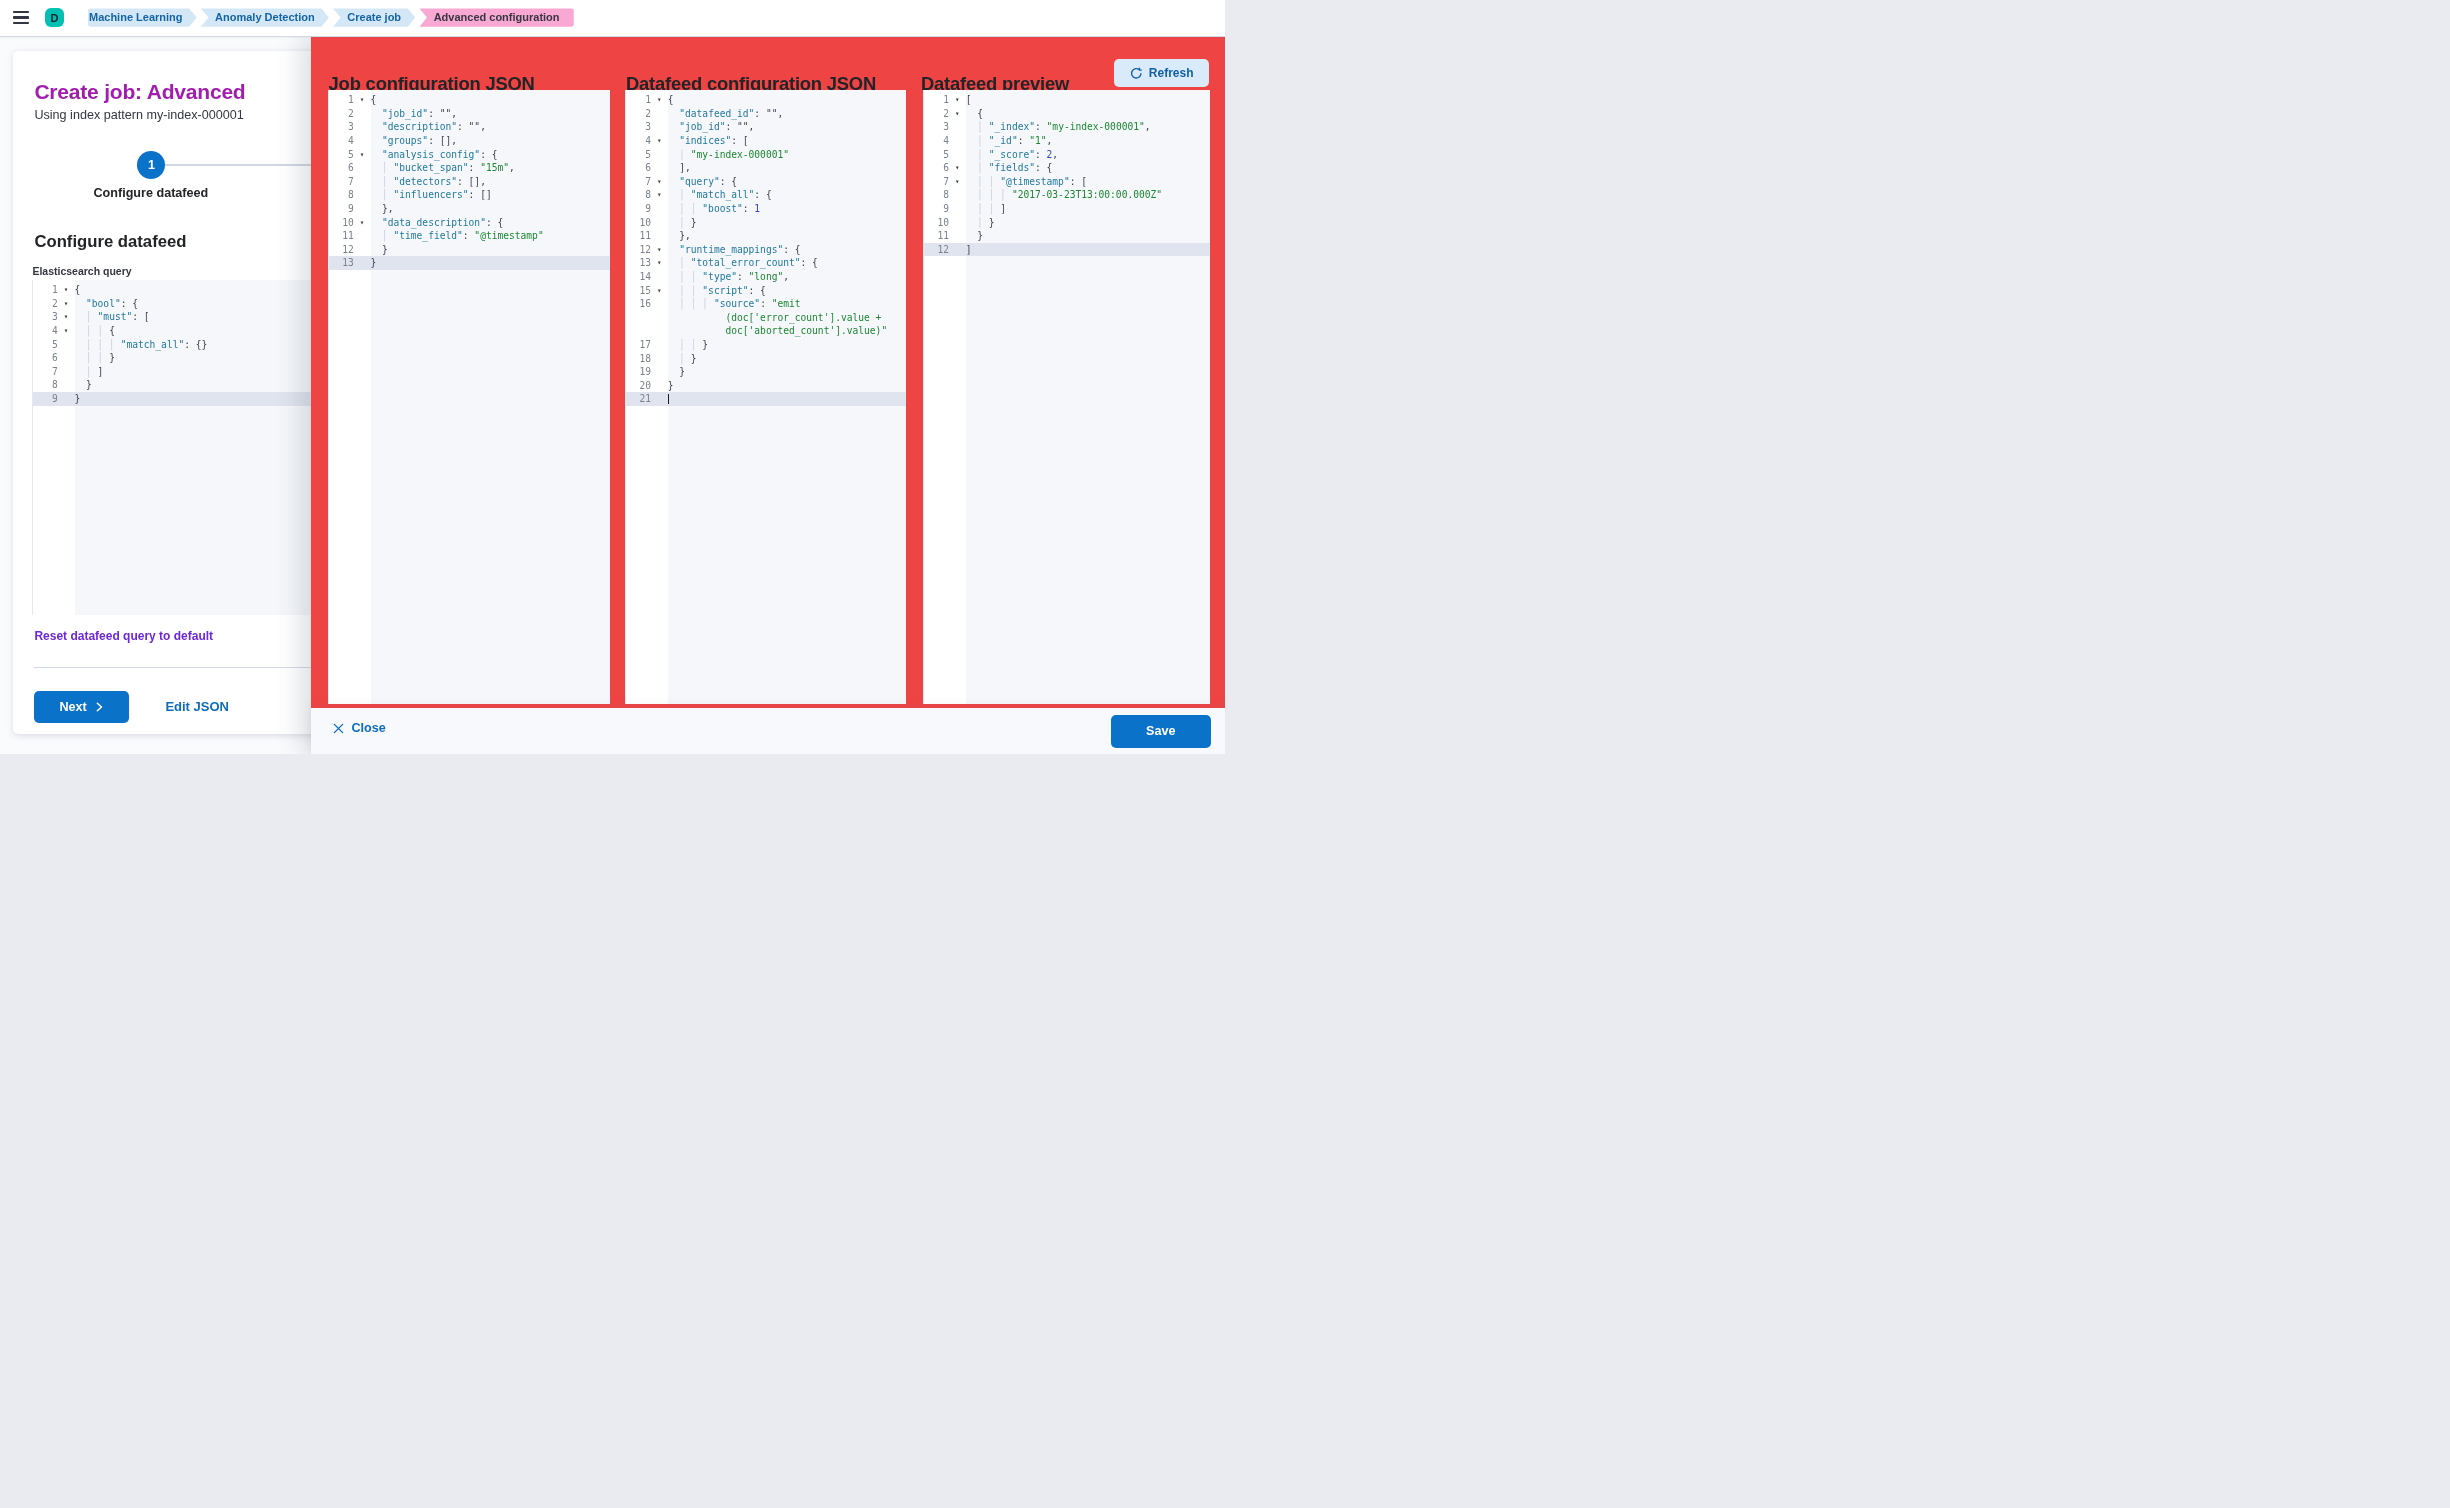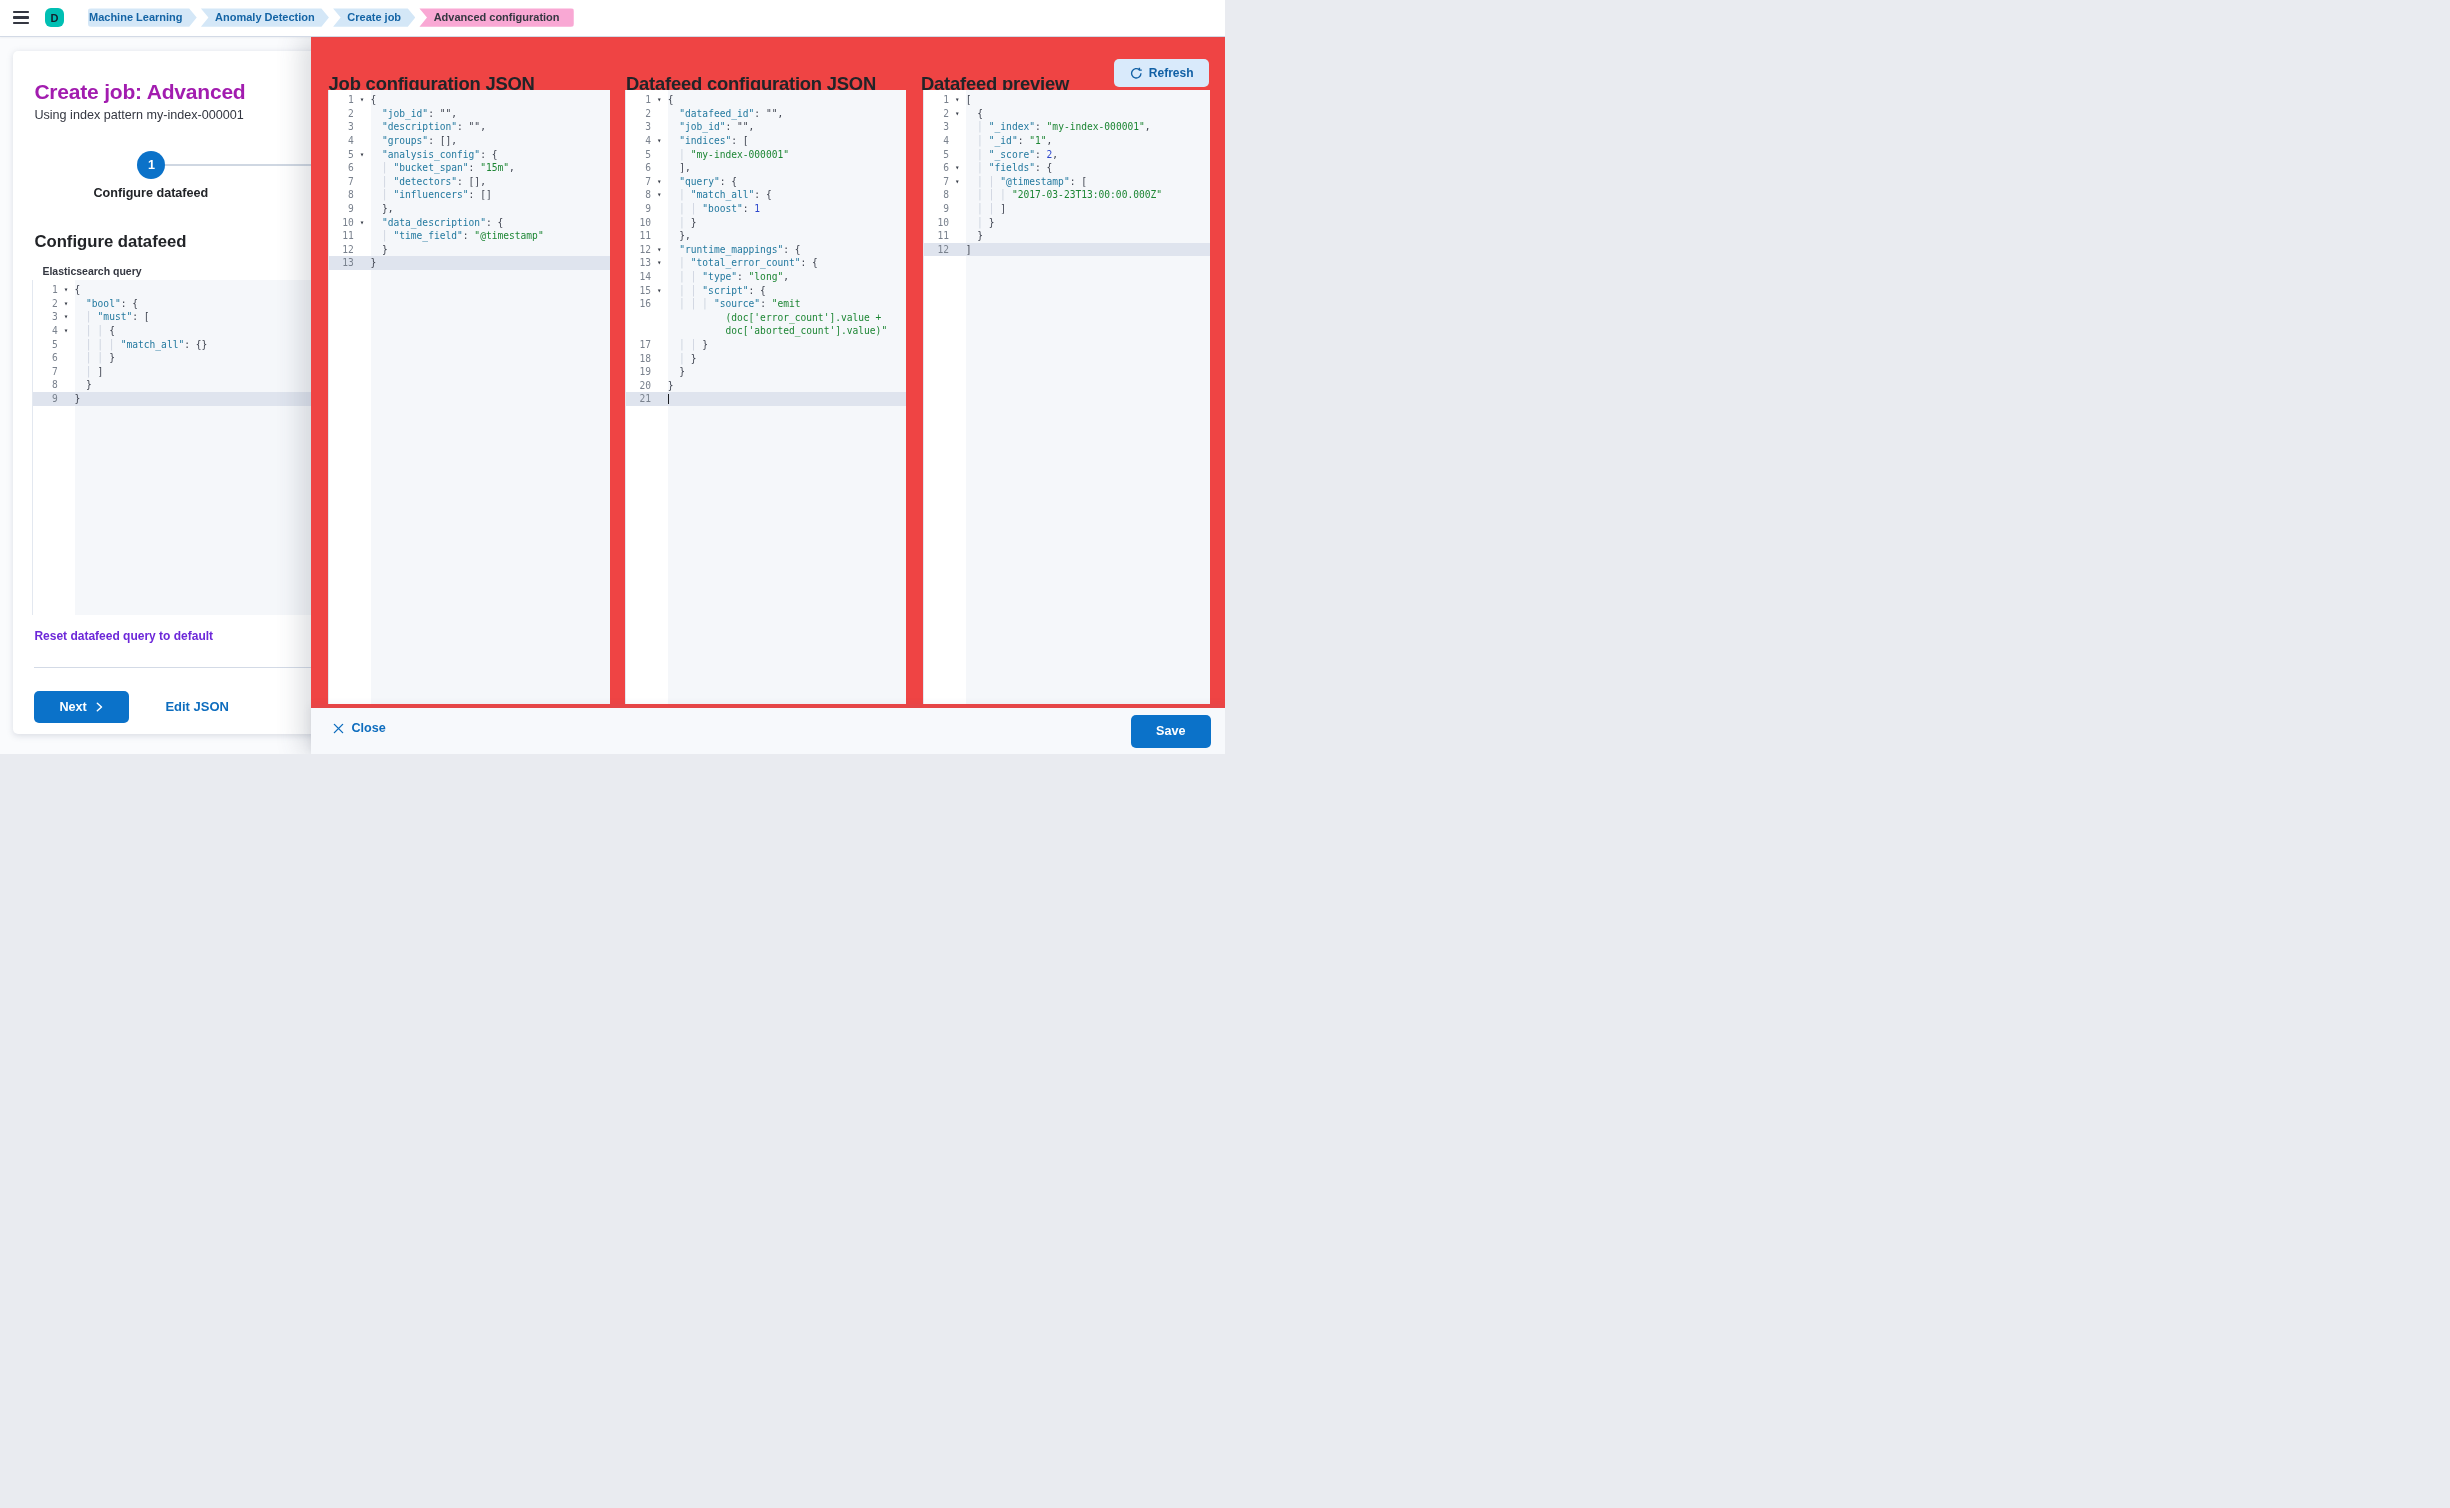--- a/index.html
+++ b/index.html
@@ -28,21 +28,21 @@
   .card{position:absolute;left:13.4px;top:51px;width:305px;height:683px;background:#fff;
         border-radius:5px;box-shadow:0 1.7px 6.7px rgba(110,120,140,.22);z-index:2;}
   .card-title{position:absolute;left:21px;top:15px;font-size:21px;font-weight:700;color:#a21caf;letter-spacing:-0.2px;}
   .card-sub{position:absolute;left:21px;top:44px;font-size:12.6px;color:#343741;}
   .step-line{position:absolute;left:152px;top:113px;width:153px;height:1.7px;background:#cfd7e2;}
   .step-circle{position:absolute;left:124px;top:100px;width:28px;height:28px;border-radius:50%;
                background:#0b72c9;color:#fff;font-size:12.6px;font-weight:700;
                display:flex;align-items:center;justify-content:center;z-index:1;}
   .step-label{position:absolute;left:37px;top:135px;width:201px;text-align:center;font-size:12.6px;font-weight:700;color:#222428;}
   .section-heading{position:absolute;left:21px;top:167px;font-size:16.7px;font-weight:700;color:#222428;}
-  .query-label{position:absolute;left:29px;top:214px;font-size:10.5px;font-weight:700;color:#343741;}
+  .query-label{position:absolute;left:19px;top:214px;font-size:10.5px;font-weight:700;color:#343741;}
   .reset-link{position:absolute;left:21px;top:578px;font-size:12px;font-weight:600;color:#6d28d9;cursor:pointer;}
   .card-divider{position:absolute;left:21px;right:0;top:616px;height:0.8px;background:#d3dae6;}
   .next-btn{position:absolute;left:21px;top:640px;width:95px;height:32px;border:none;border-radius:5px;
             background:#0b72c9;color:#fff;font-size:12.6px;font-weight:600;cursor:pointer;
             display:flex;align-items:center;justify-content:center;gap:7.5px;font-family:inherit;}
   .edit-json{position:absolute;left:152px;top:648px;font-size:13px;font-weight:600;color:#0e6dbe;cursor:pointer;}
 
   
   .flyout{position:absolute;left:311px;top:36px;right:0;bottom:0;background:#ef4444;
           box-shadow:-10px 0 23.4px rgba(60,70,90,.18);z-index:10;}
@@ -69,21 +69,21 @@
   .ed-1{left:16.7px;top:54px;width:281px;height:614px;}
   .ed-2{left:314px;top:54px;width:280px;height:614px;}
   .ed-3{left:612px;top:54px;width:286px;height:614px;}
   .ed-es{left:18.4px;top:229px;width:286px;height:335px;}
 
   
   .flyfooter{position:absolute;left:0;right:0;bottom:0;height:46px;background:#f7f9fc;
              box-shadow:0 -2.5px 8.4px rgba(100,110,130,.12);z-index:12;}
   .close-link{position:absolute;left:22px;top:13.4px;display:flex;align-items:center;gap:7.5px;
               color:#0e6dbe;font-size:12.6px;font-weight:600;cursor:pointer;}
-  .save-btn{position:absolute;right:14.2px;top:6.7px;width:80px;height:33px;border:none;border-radius:5px;
+  .save-btn{position:absolute;right:14.2px;top:6.7px;width:100px;height:33px;border:none;border-radius:5px;
             background:#0b72c9;color:#fff;font-size:12.6px;font-weight:700;cursor:pointer;font-family:inherit;}
 </style>
 </head>
 <body>
 
 <div class="stage">
 
   <header class="topbar">
     <div class="hamburger">
       <span></span>

